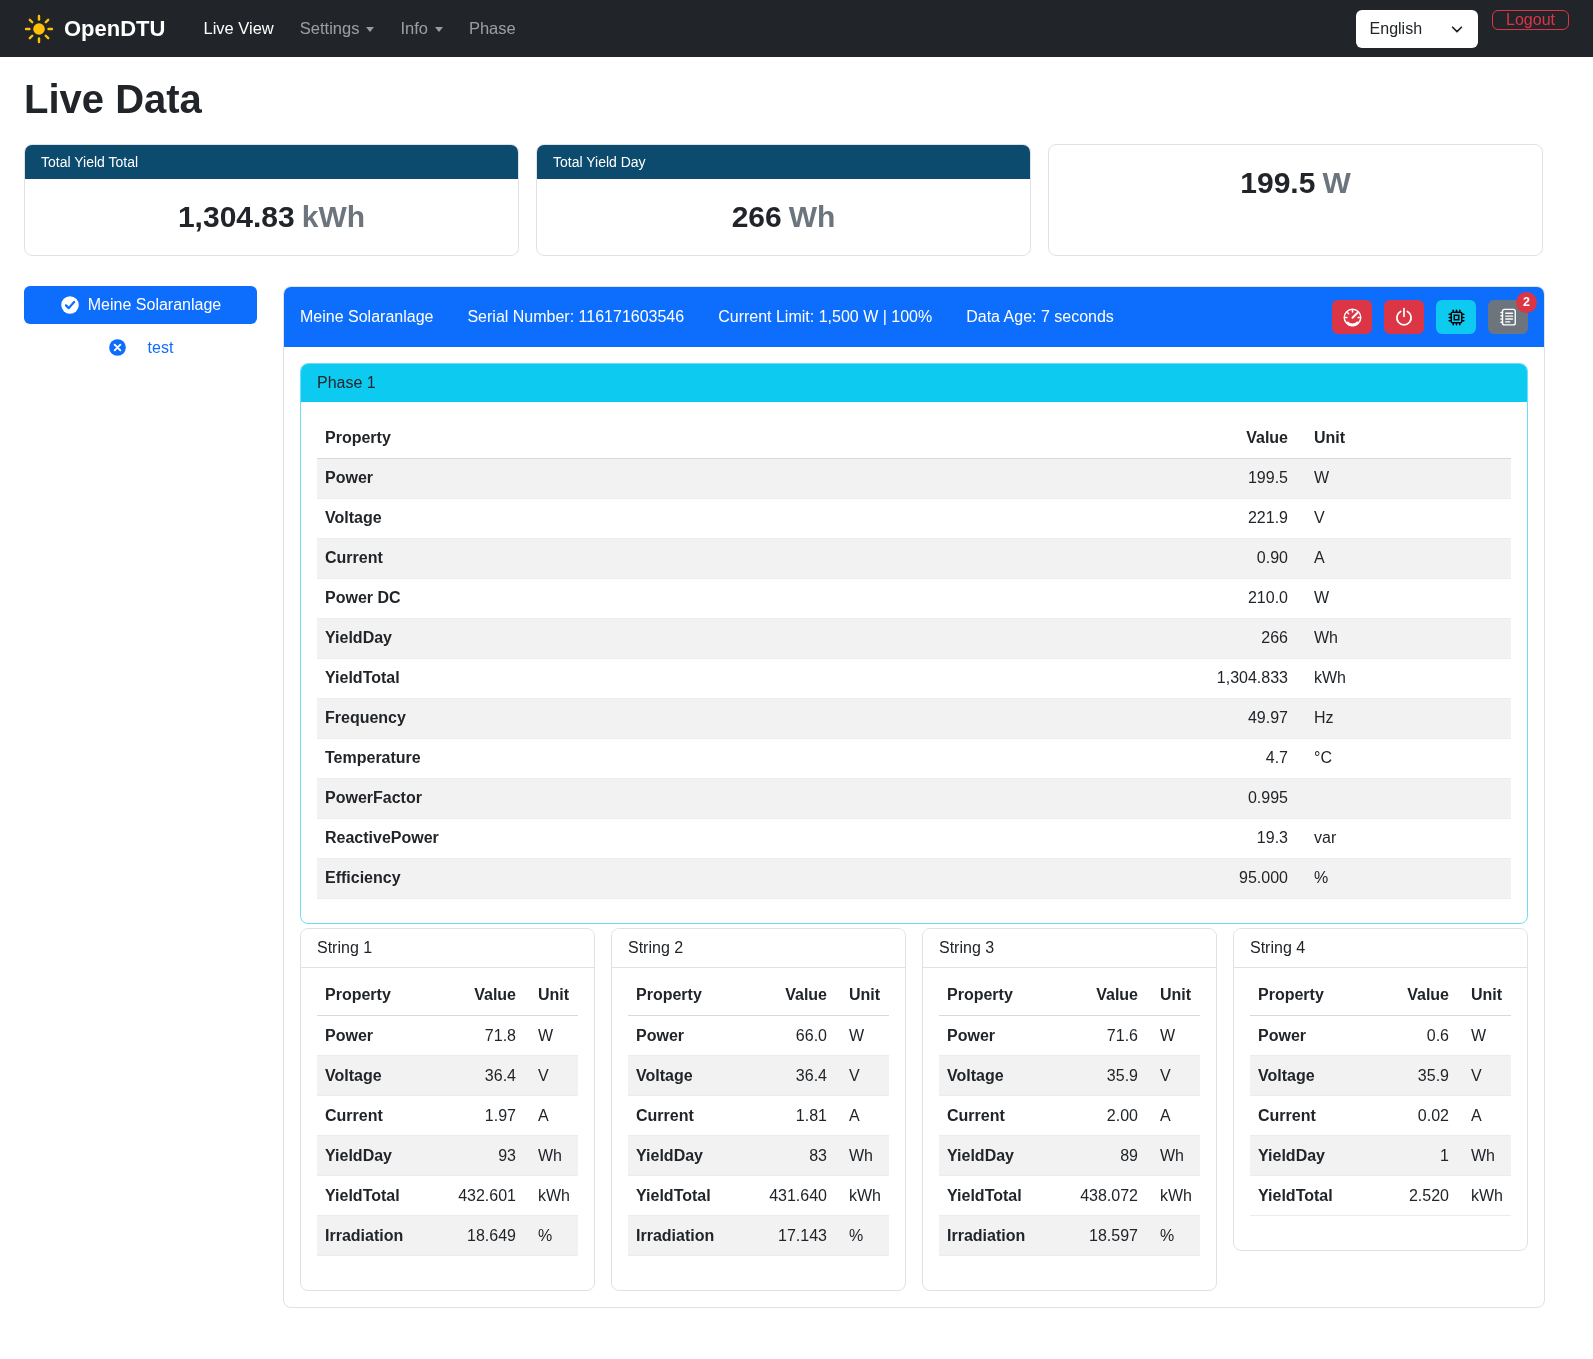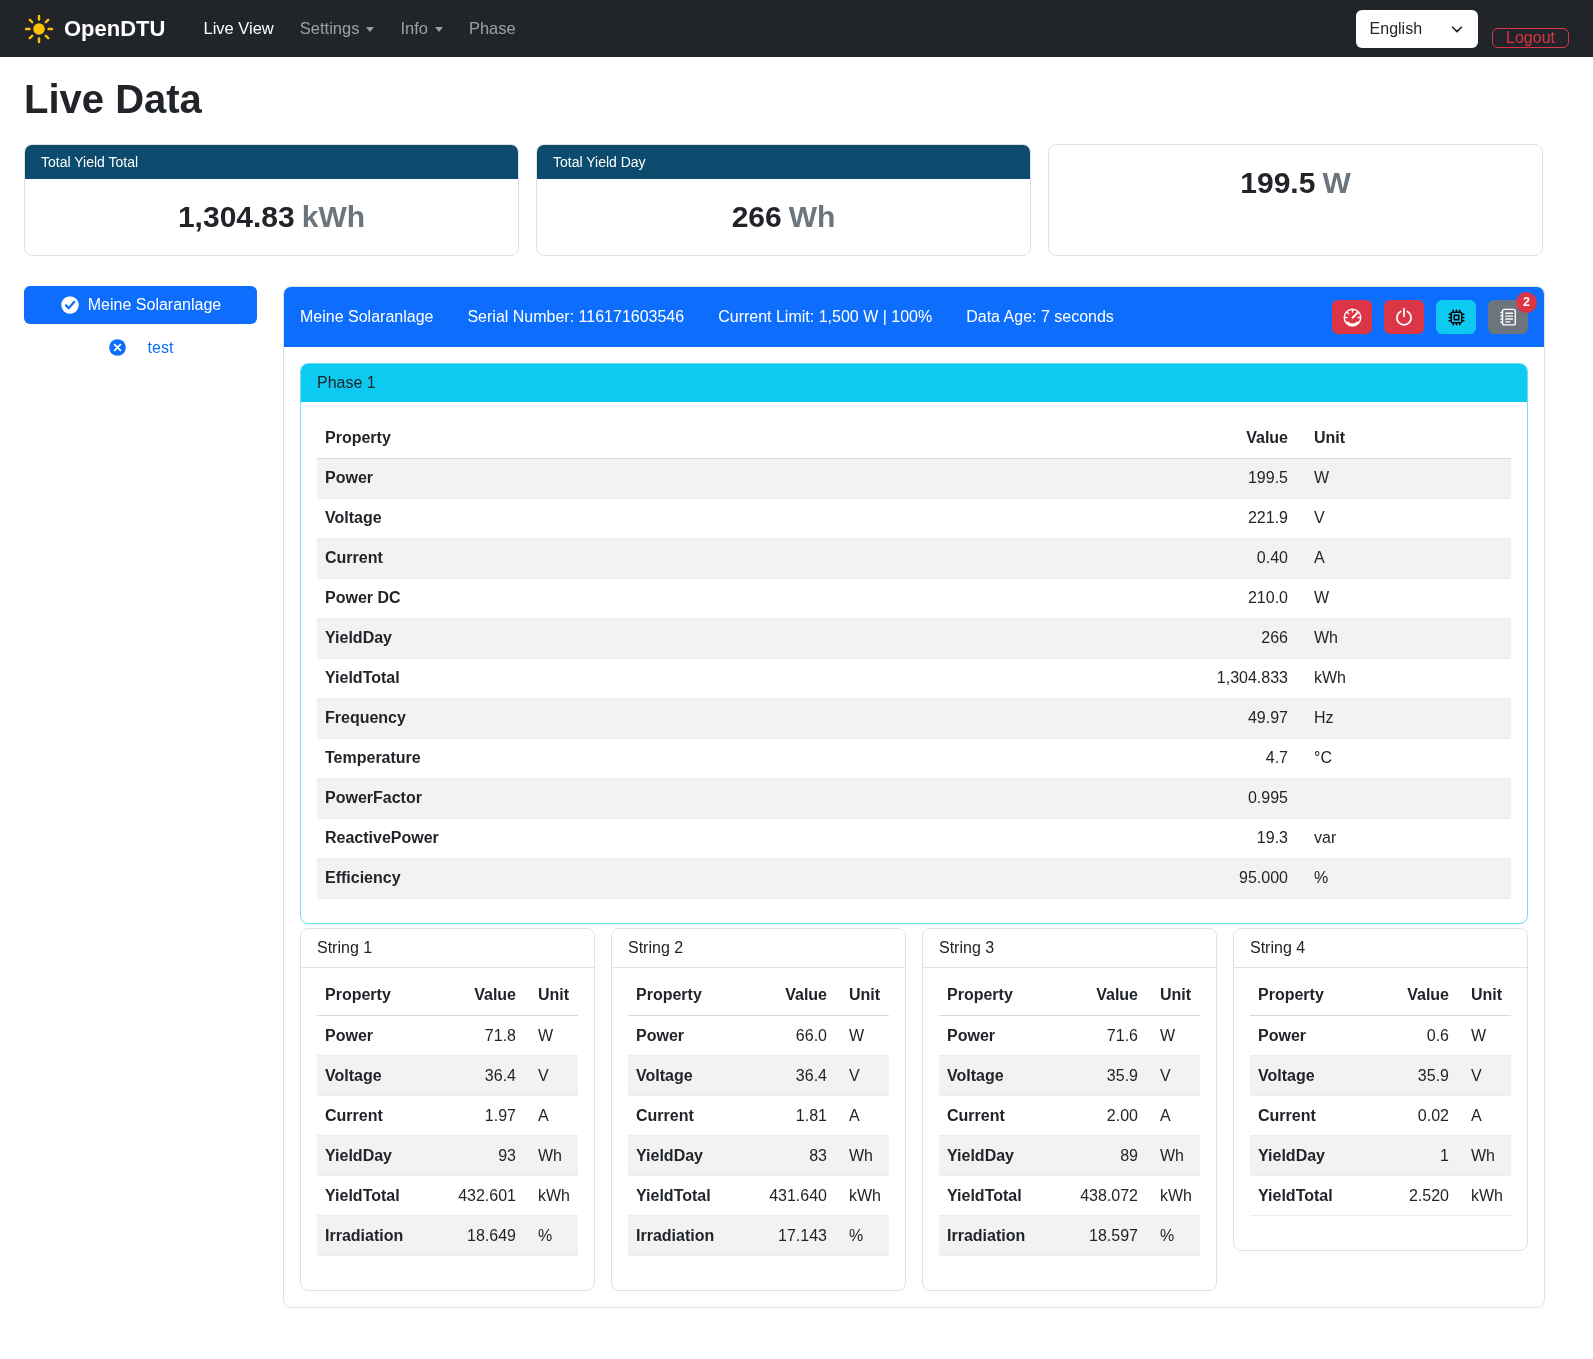--- a/index.html
+++ b/index.html
@@ -8,21 +8,21 @@
     width:1593px; height:1359px; background:#fff; color:#212529;
     font-family:"Liberation Sans", sans-serif; overflow:hidden;
   }
   
   .navbar { height:57px; background:#212529; display:flex; align-items:center; padding:0 24px; }
   .brand { display:flex; align-items:center; gap:10px; color:#fff; font-size:22px; font-weight:700; margin-right:26px; }
   .nav-links { display:flex; list-style:none; margin:0; padding:0; gap:2px; align-items:center; }
   .nav-link { color:rgba(255,255,255,.55); font-size:16.5px; padding:8px 12px; cursor:pointer; display:flex; align-items:center; gap:7px; }
   .nav-link.active { color:#fff; }
   .caret { width:0; height:0; border-left:4.5px solid transparent; border-right:4.5px solid transparent; border-top:5px solid currentColor; margin-top:2px; }
-  .nav-right { margin-left:auto; display:flex; align-items:flex-end; gap:14px;padding-left:16px; }
+  .nav-right { margin-left:auto; display:flex; align-items:flex-start; gap:14px;padding-left:16px; }
   .language-select { background:#fff; border-radius:6px; height:38px; display:flex; align-items:center; padding:0 14px; gap:28px; font-size:16px; color:#212529; cursor:pointer; }
   .logout-btn { border:1px solid #dc3545; color:#dc3545; background:transparent; border-radius:6px; height:20px; padding:0 13px; font-size:16px; cursor:pointer; font-family:inherit; }
   
   .container { margin:0 50px 0 24px; }
   h1 { font-size:40px; font-weight:700; margin:20px 0 22px; }
   .summary-row { display:flex; gap:17px; }
   .summary-card { flex:1; border:1px solid #dee2e6; border-radius:8px; background:#fff; overflow:hidden; }
   .summary-card-header { background:#0c4a6e; color:#fff; font-size:14px; padding:9px 16px; }
   .summary-card-body { padding:21px 16px; text-align:center; font-size:30px; font-weight:600; }
   .summary-unit { color:#6c757d; margin-left:7px; }
@@ -254,21 +254,21 @@
                   </tr>
 
                   <tr>
                     <td class="prop">Voltage</td>
                     <td class="val">221.9</td>
                     <td class="unit">V</td>
                   </tr>
 
                   <tr>
                     <td class="prop">Current</td>
-                    <td class="val">0.40</td>
+                    <td class="val">0.90</td>
                     <td class="unit">A</td>
                   </tr>
 
                   <tr>
                     <td class="prop">Power DC</td>
                     <td class="val">210.0</td>
                     <td class="unit">W</td>
                   </tr>
 
                   <tr>

